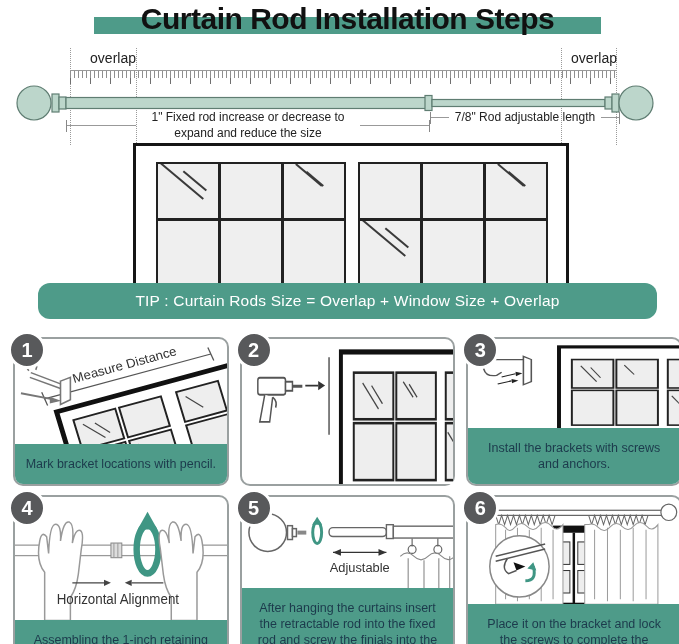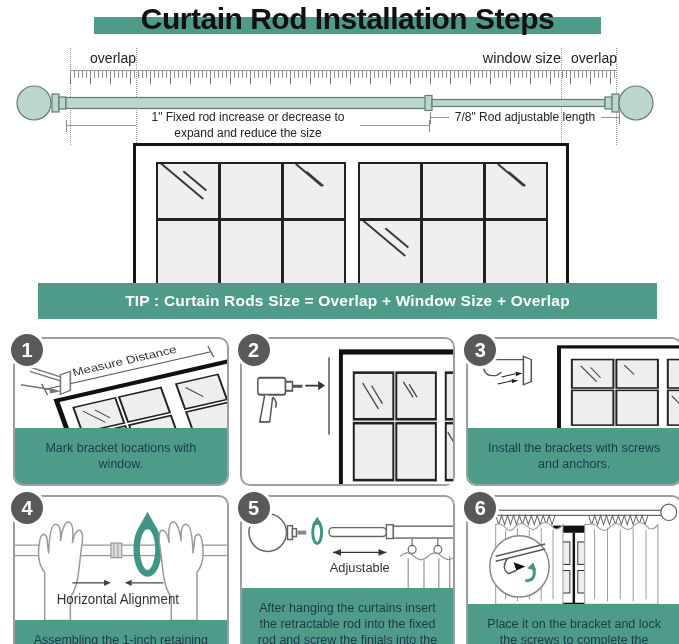--- a/index.html
+++ b/index.html
@@ -40,21 +40,21 @@
         background:#222;border:2px solid #222;}
   .sash-l{left:20px}.sash-r{left:222px}
   .pane{background:#efefef;position:relative;overflow:hidden;}
   .gm::before{content:"";position:absolute;left:-4px;top:16px;width:56px;height:1.5px;background:#3a3a3a;transform:rotate(40deg);}
   .gm::after{content:"";position:absolute;left:22px;top:16px;width:30px;height:1.5px;background:#3a3a3a;transform:rotate(40deg);}
   .gm2::before{content:"";position:absolute;left:8px;top:10px;width:34px;height:1.5px;background:#3a3a3a;transform:rotate(40deg);}
   .gm2::after{content:"";position:absolute;left:20px;top:14px;width:22px;height:1.5px;background:#3a3a3a;transform:rotate(40deg);}
 
   
   .tip{position:absolute;left:30px;width:619px;top:283px;height:36px;background:#4E9B89;
-       color:#fff;font-weight:bold;font-size:15.5px;line-height:36px;text-align:center;letter-spacing:.2px;}
+       color:#fff;font-weight:normal;font-size:15.5px;line-height:36px;text-align:center;letter-spacing:.2px;border-radius:12px;}
 
   
   .steps{position:absolute;left:5px;right:5px;top:337px;bottom:2px;display:grid;
          grid-template-columns:repeat(3,1fr);grid-template-rows:149px 1fr;gap:9px 11px;}
   .card{position:relative;background:#fff;border:2px solid #9aa0a0;border-radius:10px;
         display:flex;flex-direction:column;}
   .badge{position:absolute;left:-7px;top:-8px;width:32px;height:32px;border-radius:50%;
          background:#58595b;border:3px solid #fff;color:#fff;font-size:20px;font-weight:bold;
          display:flex;align-items:center;justify-content:center;z-index:2;}
   .illo{flex:1 1 auto;overflow:hidden;border-radius:8px 8px 0 0;}
@@ -71,21 +71,20 @@
     <div class="title-band"></div>
     <div class="page-title">Curtain Rod Installation Steps</div>
   </div>
 
   <div class="guide g1"></div>
   <div class="guide g2"></div>
   <div class="guide g3"></div>
   <div class="guide g4"></div>
 
   <div class="mlabel lab-ovl">overlap</div>
-  <div class="mlabel lab-ws">window size</div>
   <div class="mlabel lab-ovr">overlap</div>
 
   <div class="ruler"></div>
 
   <svg class="rod-svg" width="679" height="46" viewBox="0 0 679 46">
     <g fill="#BCD6CB" stroke="#5F7D72" stroke-width="1.2">
       <circle cx="26" cy="21" r="17"></circle>
       <rect x="44" y="12" width="7" height="18"></rect>
       <rect x="51" y="15" width="7" height="12"></rect>
       <rect x="58" y="15.5" width="361" height="11"></rect>
@@ -165,21 +164,21 @@
           <g fill="none" stroke="#777" stroke-width="1.6">
             <path d="M14,34 q-6,-8 3,-9 q7,0 4,8"></path>
             <line x1="16" y1="36" x2="46" y2="48"></line>
               <line x1="15" y1="41" x2="46" y2="53"></line>
             <path d="M46,45 l10,-4 l0,24 l-10,5 z" fill="#fff"></path>
             <line x1="6" y1="58" x2="36" y2="64" stroke-width="2"></line>
             <path d="M36,63 l8,3 l-8,2 z" fill="#777"></path>
           </g>
         </svg>
       </div>
-      <div class="caption">Mark bracket locations with window.</div>
+      <div class="caption">Mark bracket locations with pencil.</div>
     </div>
 
     <div class="card">
       <div class="badge">2</div>
       <div class="illo">
         <svg viewBox="0 0 214 112" preserveAspectRatio="none">
           <rect x="100" y="10" width="132" height="115" fill="#fff" stroke="#111" stroke-width="4"></rect>
           <g fill="#eee" stroke="#222" stroke-width="2">
             <rect x="113" y="26" width="40" height="36"></rect>
               <rect x="156" y="26" width="40" height="36"></rect>

